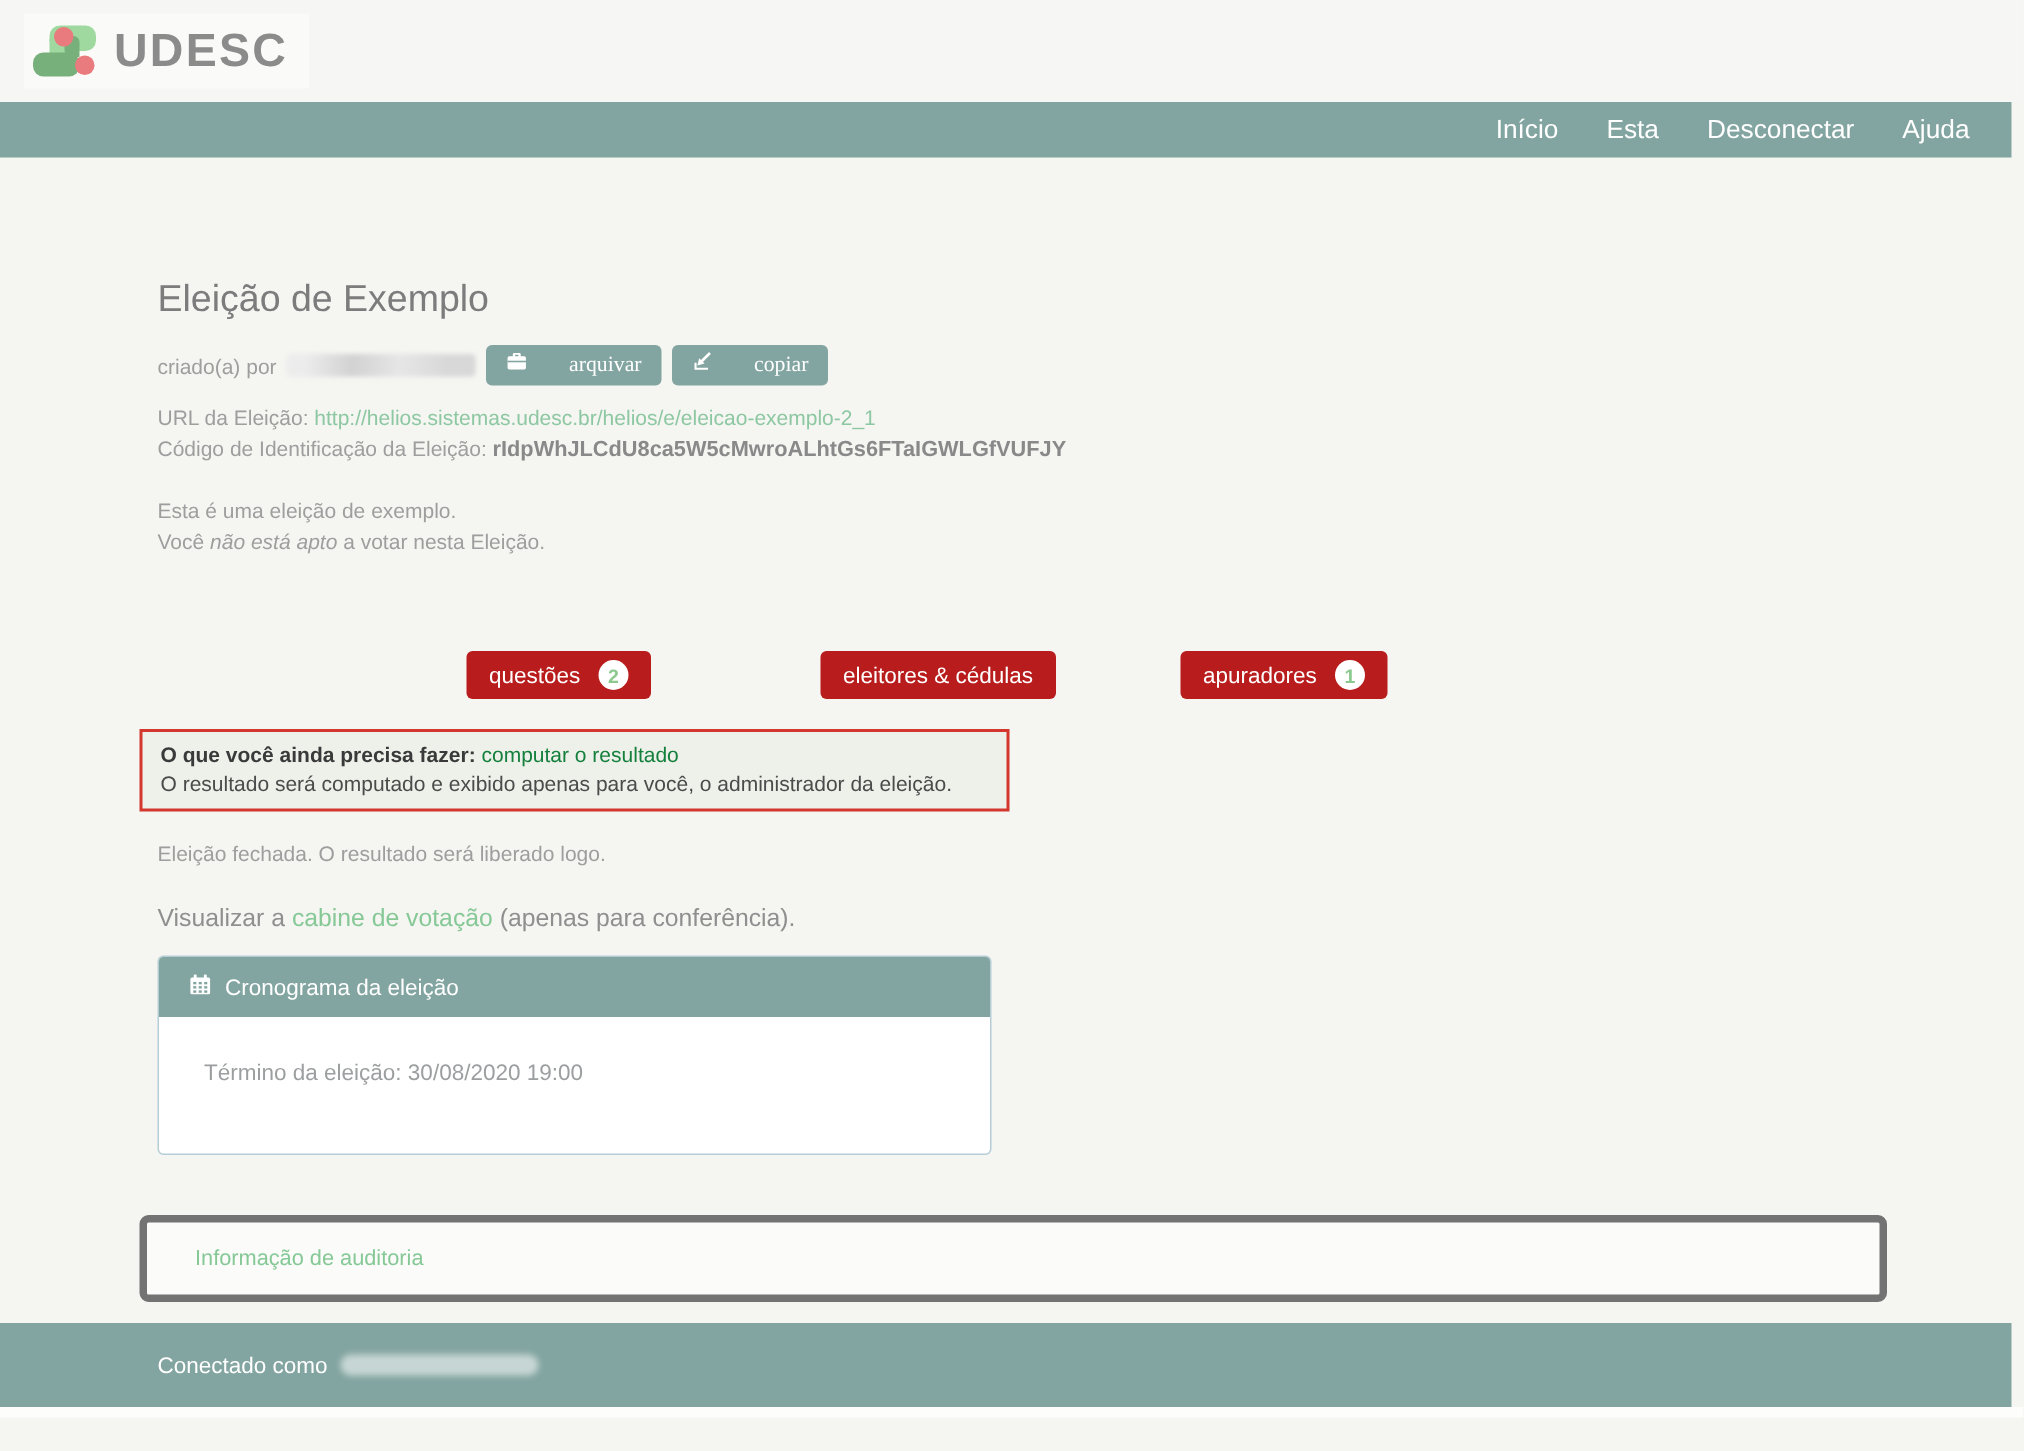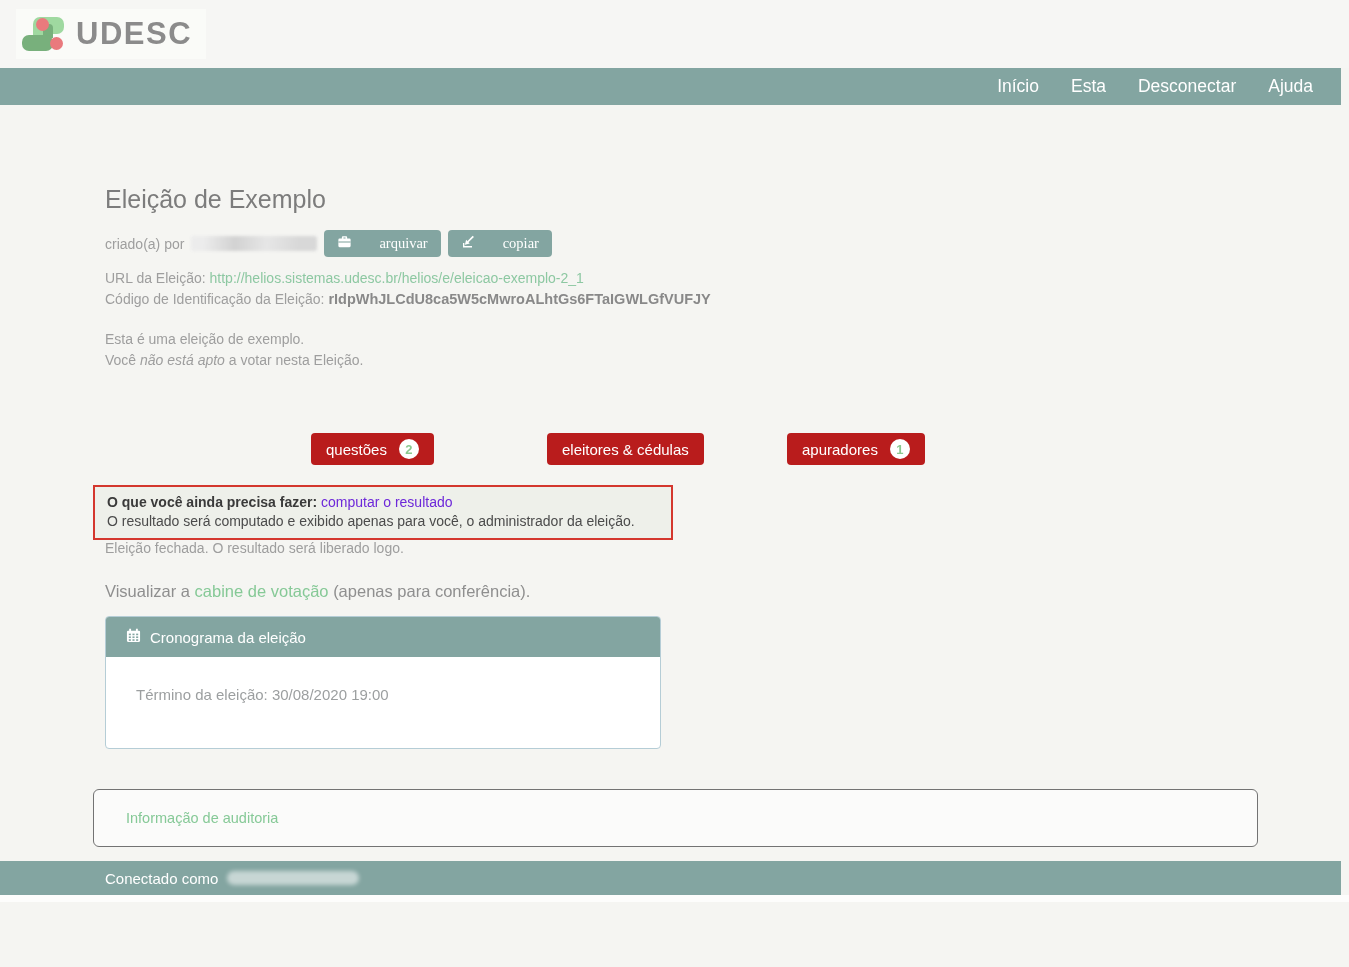--- a/index.html
+++ b/index.html
@@ -37,51 +37,51 @@
               background: linear-gradient(93deg,#ececec 10%,#d2d2d2 35%,#e6e6e6 60%,#d8d8d8 85%);
               filter: blur(1.4px); }
   .btn { display: inline-flex; align-items: center; gap: 27px; height: 27px; padding: 0 13px;
          margin-left: 7px; background: #83a5a1; border: none; border-radius: 4px; cursor: pointer;
          color: #fff; font-family: "Liberation Serif", serif; font-size: 14.5px; }
   .info-line { margin-top: 13px; font-size: 14px; color: #9e9e9e; }
   .code-line { margin-top: 5px; font-size: 14px; color: #9e9e9e; }
   .fingerprint { color: #898989; font-weight: 700; font-size: 14.5px; }
   a.link-soft { color: #8dc8a2; text-decoration: none; cursor: pointer; }
   a.link-green { color: #86c997; text-decoration: none; cursor: pointer; }
-  a.link-action { color: #6d28d9; text-decoration: none; cursor: pointer; }
+  a.link-action { color: #15803d; text-decoration: none; cursor: pointer; }
   .eligibility { margin-top: 22px; color: #9e9e9e; line-height: 21px; }
   
   .tabs-row { position: relative; height: 32px; margin-top: 62px; }
   .tab { position: absolute; top: 0; display: inline-flex; align-items: center; gap: 12px;
          height: 32px; padding: 0 15px; background: #b91c1c; border-radius: 4px;
          color: #fff; font-size: 15px; text-decoration: none; cursor: pointer; }
   .tab.t0 { left: 218px; } .tab.t1 { left: 454px; } .tab.t2 { left: 694px; }
   .badge { width: 20px; height: 20px; border-radius: 50%; background: #ffffff;
            color: #8bc98f; font-size: 13px; font-weight: 700;
            display: inline-flex; align-items: center; justify-content: center; }
   
   .todo-alert { margin-top: 20px; width: 580px; background: #eef0ea;
                 border: 2px solid #d4372e; padding: 7px 12px 9px; }
   .todo-head { font-weight: 700; color: #3a3a3a; font-size: 14px; }
   .todo-desc { margin-top: 3px; color: #4b4b4b; font-size: 14px; }
-  .closed-line { color: #9e9e9e; }
+  .closed-line { margin-top: 20px; color: #9e9e9e; }
   .booth-line { margin-top: 26px; font-size: 16.5px; color: #8f8f8f; }
   
   .panel { margin-top: 15px; margin-left: 12px; width: 556px; background: #ffffff;
            border: 1px solid #b5cdd6; border-radius: 4px; overflow: hidden; }
   .panel-header { height: 40px; background: #83a5a1; color: #fff; font-size: 15px;
                   display: flex; align-items: center; gap: 9px; padding-left: 20px; }
   .panel-body { padding: 26px 30px 42px; font-size: 15px; color: #9c9fa0; line-height: 23px; }
   
   .audit-card { margin-top: 40px; width: 1165px; height: 58px; background: #fbfbfa;
-                border: 1px solid #737373; border-radius: 6px;
+                border: 5px solid #737373; border-radius: 6px;
                 display: flex; align-items: center; padding-left: 32px; }
   .audit-card a { font-size: 14.5px; }
   
-  .footer { margin-top: 14px; height: 34px; background: #83a5a1; margin-right: 8px;
+  .footer { margin-top: 14px; height: 56px; background: #83a5a1; margin-right: 8px;
             display: flex; align-items: center; padding-left: 105px; color: #fff; font-size: 15px; }
   .redacted-light { height: 14px; width: 132px; border-radius: 7px; margin-left: 9px;
                     background: rgba(255,255,255,0.55); filter: blur(2px); }
   .bottom-strip { height: 7px; background: #fdfdfc; }
   .icon-svg { display: inline-block; }
 </style>
 </head>
 <body>
 
 <div class="top-band">

